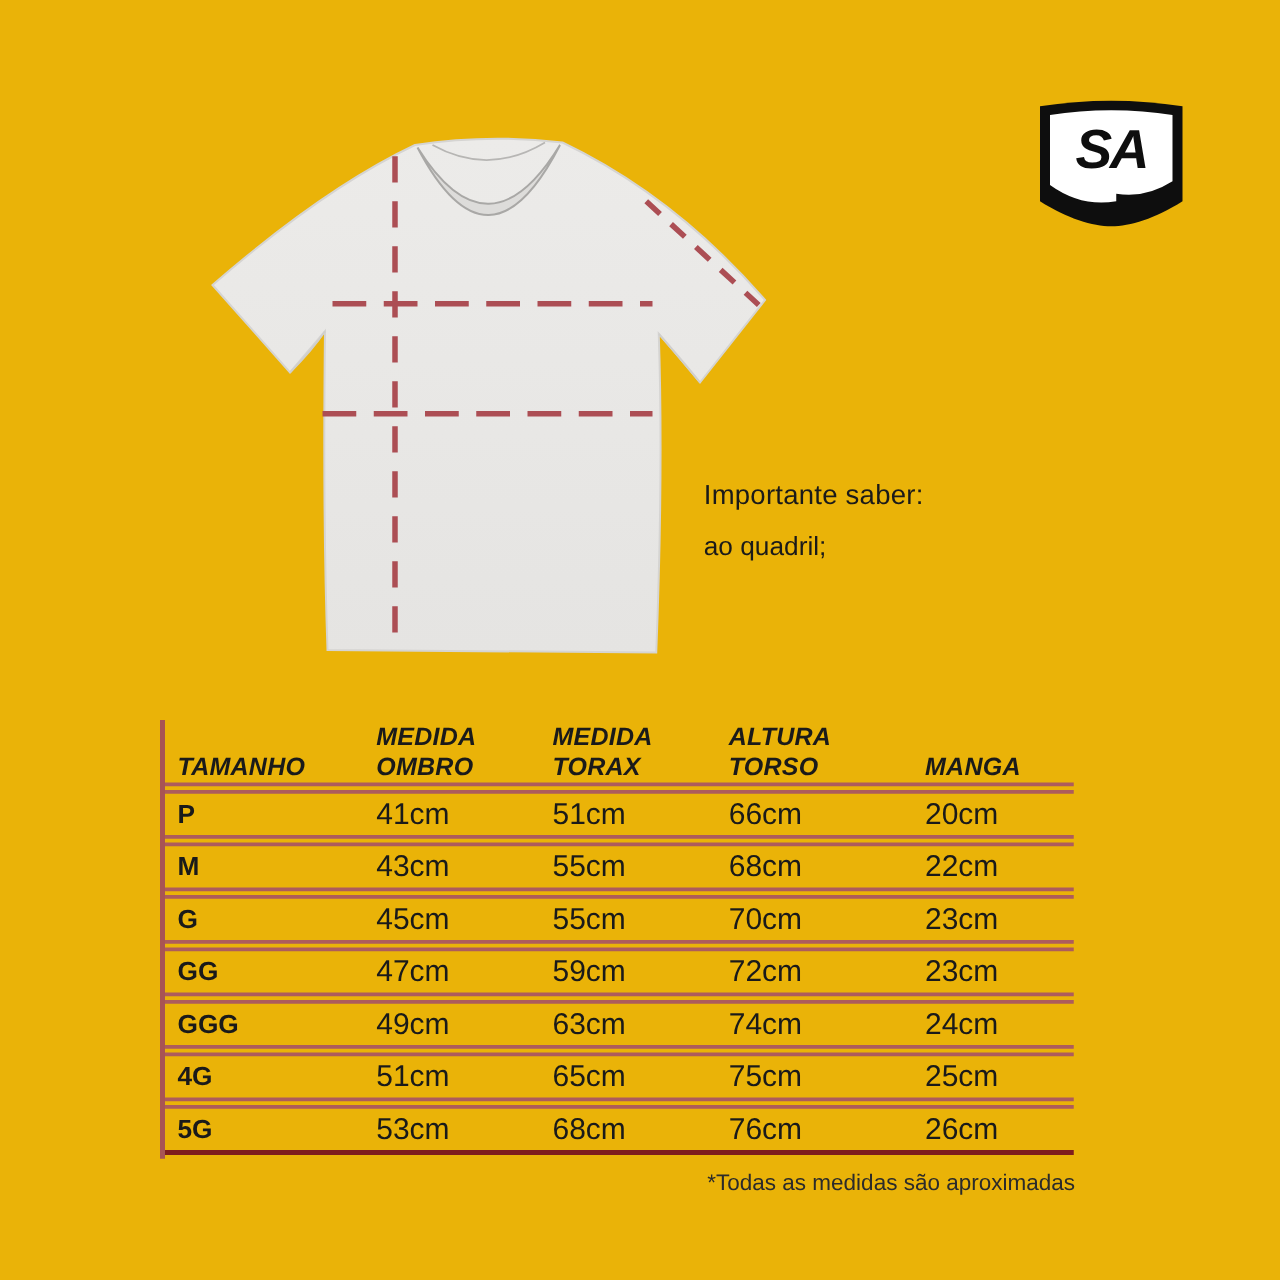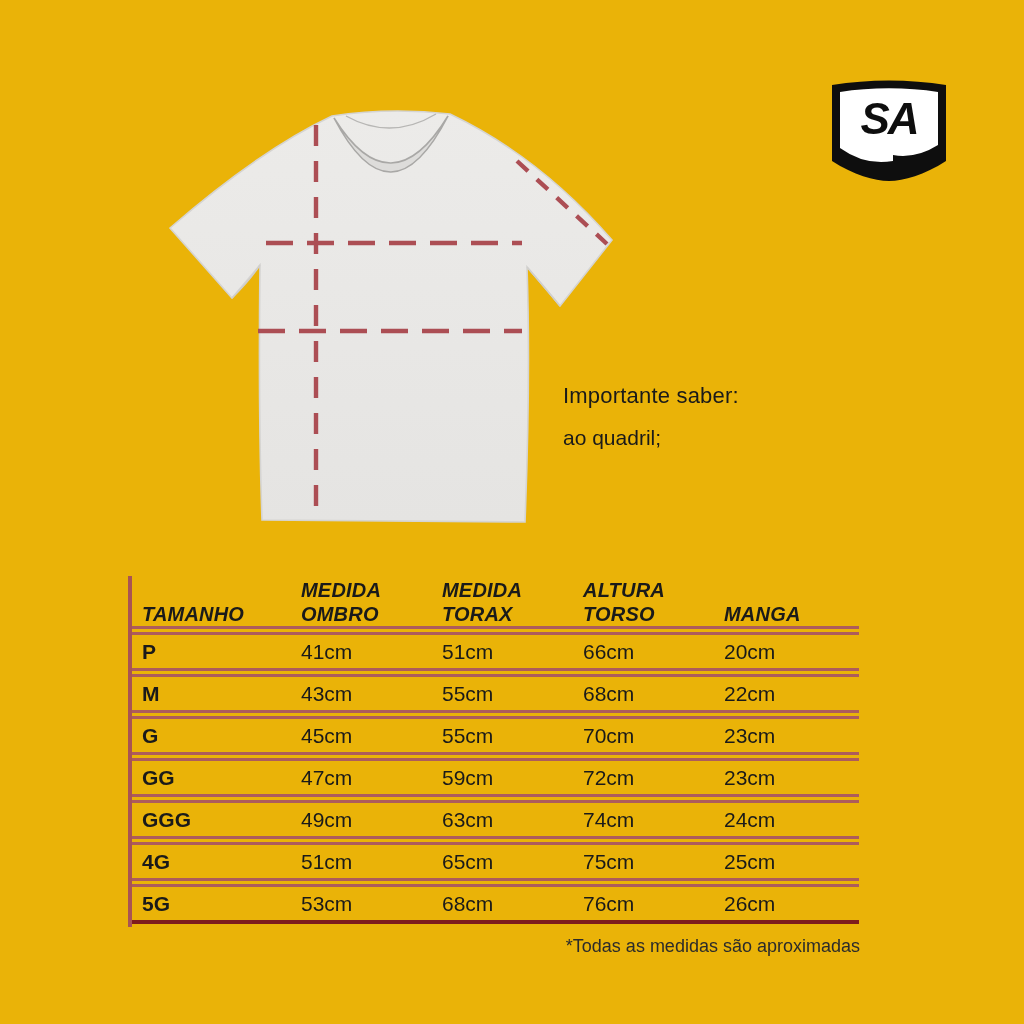--- a/index.html
+++ b/index.html
@@ -19,23 +19,23 @@
   .size-table{position:absolute;left:128px;top:574px;width:731px;}
   .vline{position:absolute;left:0;top:2px;width:3.5px;height:351px;background:#a85454;}
   .thead{display:flex;align-items:flex-end;min-height:52px;border-bottom:9px double #ad5c5c;font-style:italic;}
   .th{font-size:20px;font-weight:bold;line-height:24px;white-space:pre-line;letter-spacing:.2px;}
   .trow{display:flex;align-items:center;height:33px;border-bottom:9px double #ad5c5c;}
   .trow.last{border-bottom:4px solid #7f1d1d;}
   .c0{flex:0 0 173px;box-sizing:border-box;padding-left:14px;}
   .c1{flex:0 0 141px;}
   .c2{flex:0 0 141px;}
   .c3{flex:0 0 141px;}
-  .c4{flex:1;}
+  .c4{flex:1;margin-left:16px;}
   .size-cell{font-size:21px;font-weight:bold;}
-  .val-cell{font-size:21px;font-weight:normal;}
+  .val-cell{font-size:24px;font-weight:normal;}
   
   .note{position:absolute;left:128px;top:936px;width:732px;text-align:right;
         font-size:18px;font-weight:normal;color:#2b2b2b;}
 </style>
 </head>
 <body>
 
 <div class="canvas">
 
   <svg class="shirt" viewBox="0 0 540 440" aria-hidden="true">

